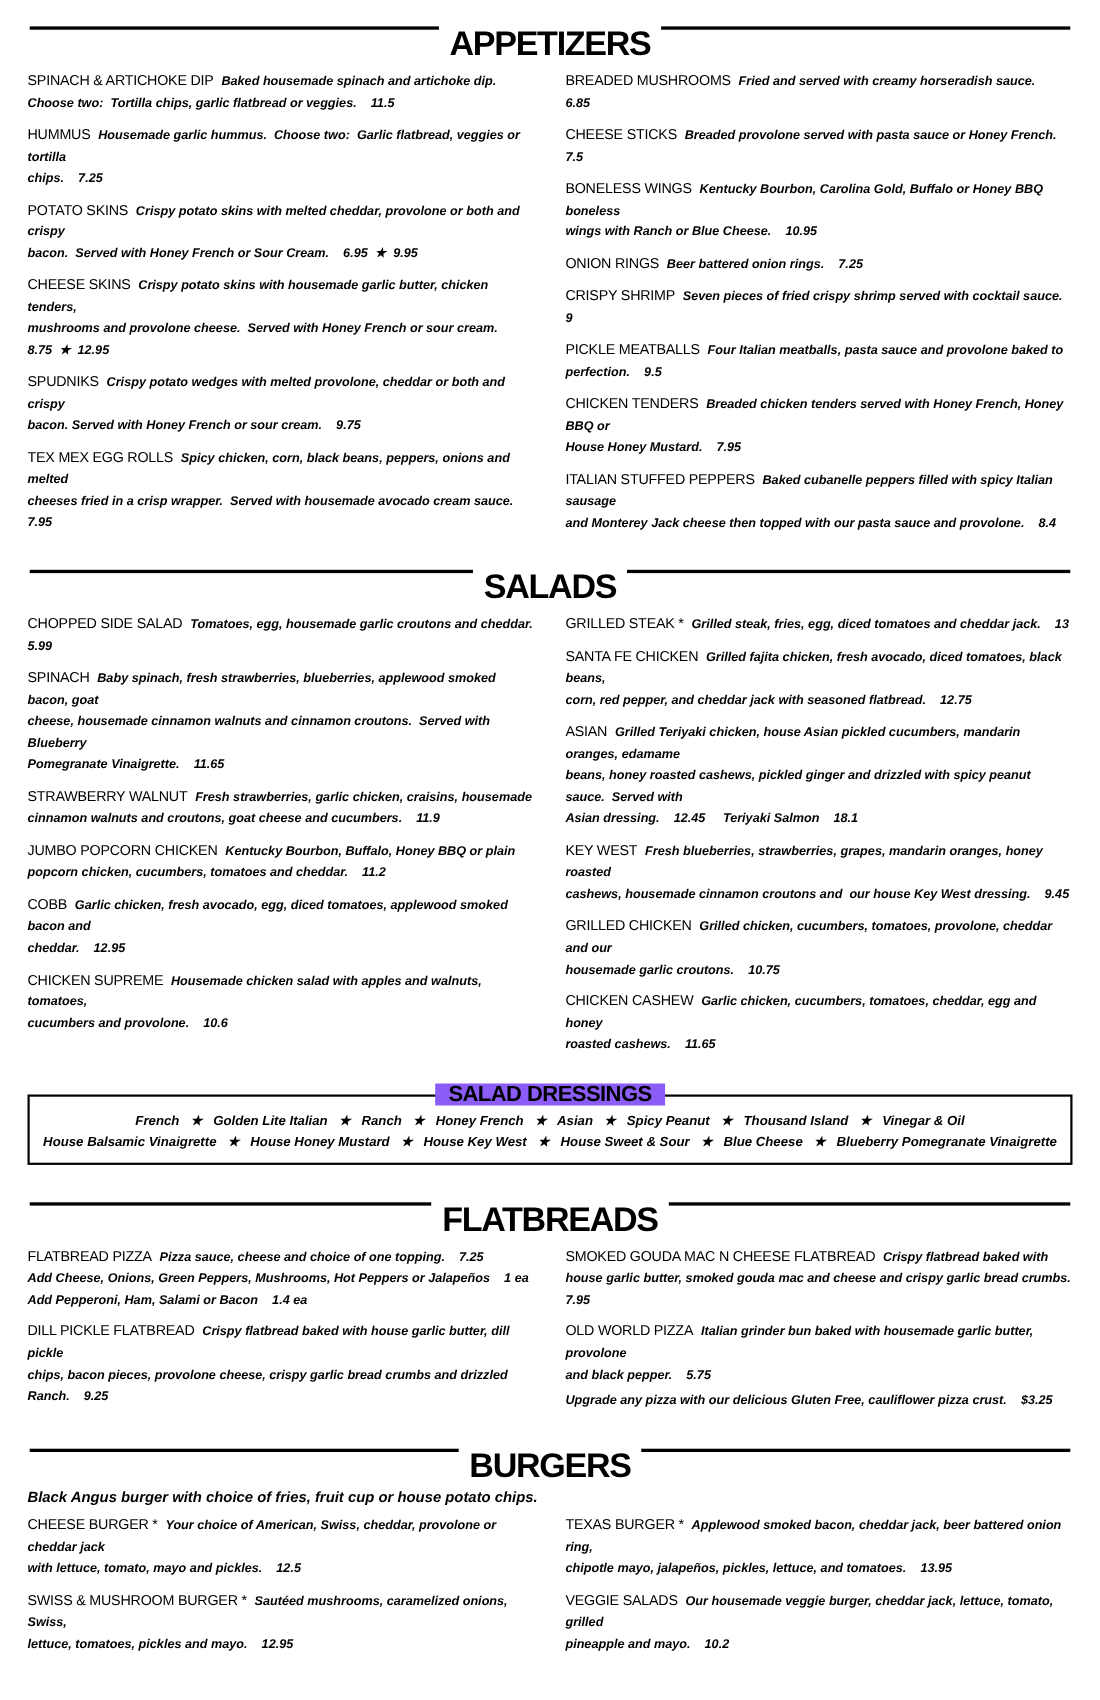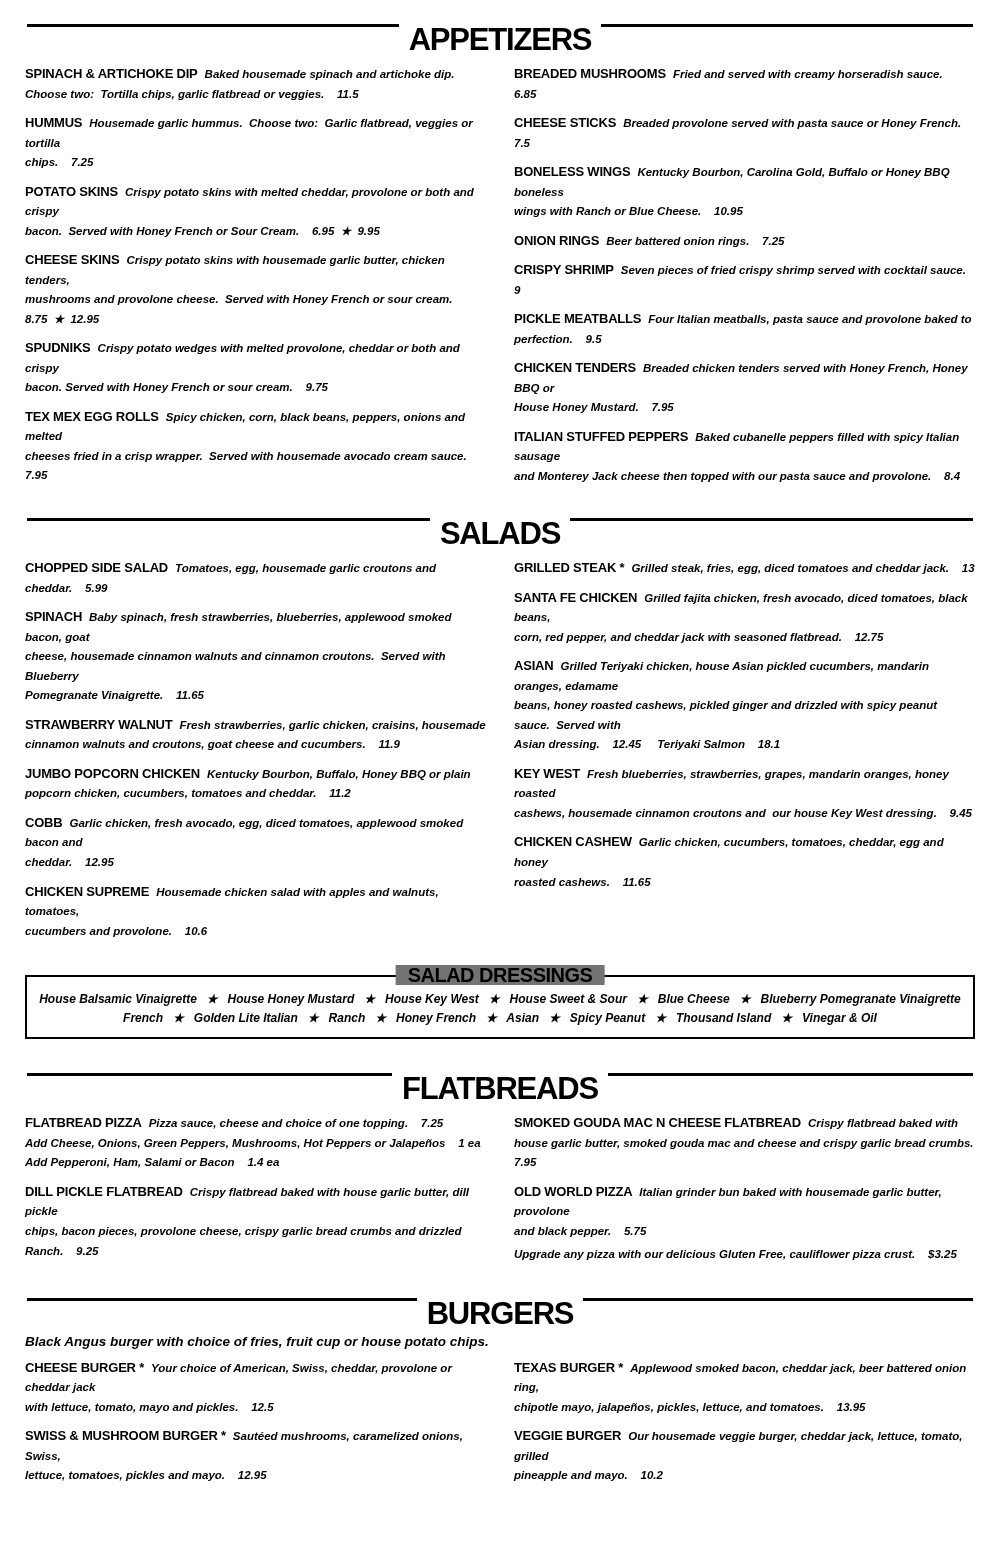--- a/index.html
+++ b/index.html
@@ -7,26 +7,26 @@
   body{width:1000px;height:1545px;overflow:hidden;color:#000;font-family:"Liberation Sans",sans-serif}
   .page{padding:24px 25px 0}
   .menu-section{margin-bottom:24px}
   .sec-title{display:flex;align-items:flex-start;margin:0 2px 8px}
   .rule{flex:1;height:3px;background:#000}
   .sec-title-text{font-size:31px;font-weight:bold;letter-spacing:-1.2px;padding:0 10px;line-height:1;white-space:nowrap}
   .subtitle{text-align:left;font-weight:bold;font-style:italic;font-size:13.5px;margin:-3px 0 8px}
   .cols{display:flex;gap:28px}
   .col{flex:1;min-width:0}
   .item{margin-bottom:10px;line-height:1.22}
-  .iname{font-weight:bold;font-size:13px;letter-spacing:-0.2px;margin-right:7px;white-space:pre-wrap}
+  .iname{font-weight:normal;font-size:13px;letter-spacing:-0.2px;margin-right:7px;white-space:pre-wrap}
   .idesc{font-weight:bold;font-style:italic;font-size:11.5px;white-space:pre-wrap}
   .note{margin-top:-2px;margin-bottom:14px}
   
   .dress-box{border:2.5px solid #000;position:relative;margin:26px 0 34px;padding:13px 8px 9px;text-align:center}
-  .dress-title{position:absolute;top:-12px;left:50%;transform:translateX(-50%);background:#737373;padding:0 12px;font-size:20px;font-weight:bold;letter-spacing:-0.5px;line-height:1;white-space:nowrap}
+  .dress-title{position:absolute;top:-12px;left:50%;transform:translateX(-50%);background:#8b5cf6;padding:0 12px;font-size:20px;font-weight:bold;letter-spacing:-0.5px;line-height:1;white-space:nowrap}
   .dress-line{font-weight:bold;font-style:italic;font-size:12px;line-height:1.6;white-space:pre-wrap}
 </style>
 </head>
 <body>
 
 <div class="page">
 
   <section class="menu-section">
     <h2 class="sec-title">
         <span class="rule"></span>
@@ -92,30 +92,32 @@
       <div class="col">
 
       <p class="item"><span class="iname">GRILLED STEAK *</span><span class="idesc">Grilled steak, fries, egg, diced tomatoes and cheddar jack.    13</span></p>
           <p class="item"><span class="iname">SANTA FE CHICKEN</span><span class="idesc">Grilled fajita chicken, fresh avocado, diced tomatoes, black beans,
 corn, red pepper, and cheddar jack with seasoned flatbread.    12.75</span></p>
           <p class="item"><span class="iname">ASIAN</span><span class="idesc">Grilled Teriyaki chicken, house Asian pickled cucumbers, mandarin oranges, edamame
 beans, honey roasted cashews, pickled ginger and drizzled with spicy peanut sauce.  Served with
 Asian dressing.    12.45     Teriyaki Salmon    18.1</span></p>
           <p class="item"><span class="iname">KEY WEST</span><span class="idesc">Fresh blueberries, strawberries, grapes, mandarin oranges, honey roasted
 cashews, housemade cinnamon croutons and  our house Key West dressing.    9.45</span></p>
+          <p class="item"><span class="iname">GRILLED CHICKEN</span><span class="idesc">Grilled chicken, cucumbers, tomatoes, provolone, cheddar and our
+housemade garlic croutons.    10.75</span></p>
           <p class="item"><span class="iname">CHICKEN CASHEW</span><span class="idesc">Garlic chicken, cucumbers, tomatoes, cheddar, egg and honey
 roasted cashews.    11.65</span></p>
         </div>
     </div>
   </section>
 
   <div class="dress-box">
     <div class="dress-title">SALAD DRESSINGS</div>
+    <p class="dress-line">French   ★   Golden Lite Italian   ★   Ranch   ★   Honey French   ★   Asian   ★   Spicy Peanut   ★   Thousand Island   ★   Vinegar &amp; Oil</p>
     <p class="dress-line">House Balsamic Vinaigrette   ★   House Honey Mustard   ★   House Key West   ★   House Sweet &amp; Sour   ★   Blue Cheese   ★   Blueberry Pomegranate Vinaigrette</p>
-    <p class="dress-line">French   ★   Golden Lite Italian   ★   Ranch   ★   Honey French   ★   Asian   ★   Spicy Peanut   ★   Thousand Island   ★   Vinegar &amp; Oil</p>
   </div>
 
   <section class="menu-section">
     <h2 class="sec-title">
         <span class="rule"></span>
         <span class="sec-title-text">FLATBREADS</span>
         <span class="rule"></span>
       </h2>
     <div class="cols">
       <div class="col">
@@ -151,19 +153,19 @@
 
       <p class="item"><span class="iname">CHEESE BURGER *</span><span class="idesc">Your choice of American, Swiss, cheddar, provolone or cheddar jack
 with lettuce, tomato, mayo and pickles.    12.5</span></p>
           <p class="item"><span class="iname">SWISS &amp; MUSHROOM BURGER *</span><span class="idesc">Sautéed mushrooms, caramelized onions, Swiss,
 lettuce, tomatoes, pickles and mayo.    12.95</span></p>
         </div>
       <div class="col">
 
       <p class="item"><span class="iname">TEXAS BURGER *</span><span class="idesc">Applewood smoked bacon, cheddar jack, beer battered onion ring,
 chipotle mayo, jalapeños, pickles, lettuce, and tomatoes.    13.95</span></p>
-          <p class="item"><span class="iname">VEGGIE BURGER</span><span class="idesc">Our housemade veggie burger, cheddar jack, lettuce, tomato, grilled
+          <p class="item"><span class="iname">VEGGIE SALADS</span><span class="idesc">Our housemade veggie burger, cheddar jack, lettuce, tomato, grilled
 pineapple and mayo.    10.2</span></p>
         </div>
     </div>
   </section>
 
 </div>
 
 </body></html>

